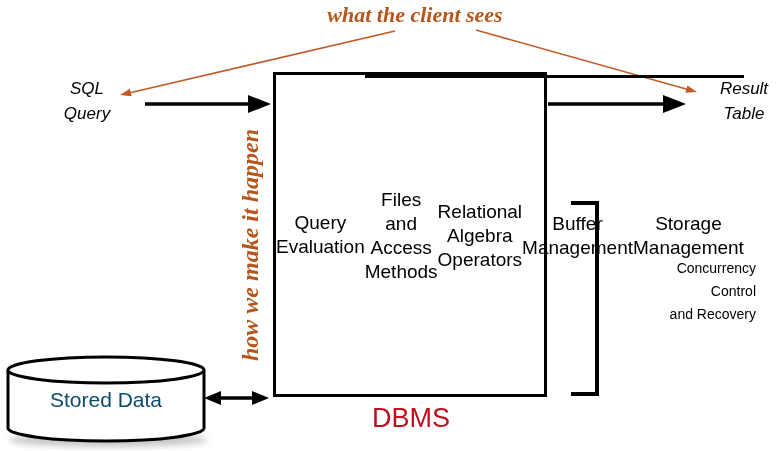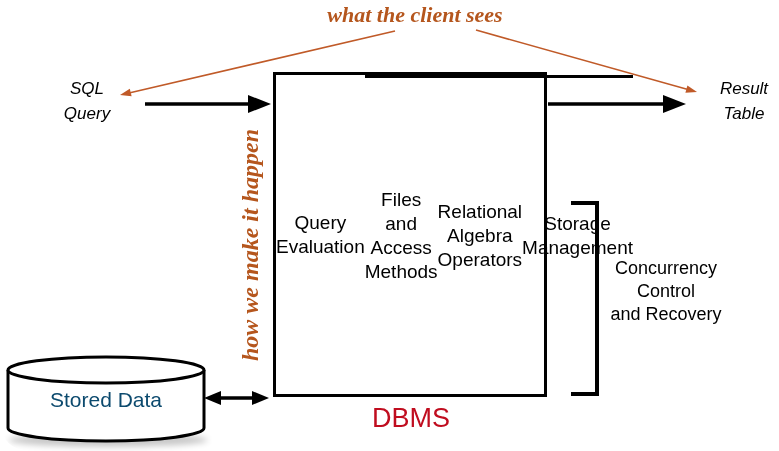--- a/index.html
+++ b/index.html
@@ -57,22 +57,22 @@
   .stack-row + .stack-row{border-top:3px solid #000;}
   .stack-label{
     font-size:19px;line-height:24px;color:#000;
     text-align:center;white-space:pre-line;
   }
 
   
   .bracket-note{
     position:absolute;
     left:576px;top:257px;width:180px;
-    font-size:18px;line-height:23px;color:#000;
-    text-align:center;white-space:pre-line;
+    font-size:14px;line-height:23px;color:#000;
+    text-align:right;white-space:pre-line;
   }
 
   
   .storage-label{
     position:absolute;
     left:26px;top:388px;width:160px;
     font-size:21px;color:#0c4a6e;text-align:center;
   }
 
   
@@ -147,20 +147,23 @@
       <span class="stack-label">Query Evaluation</span>
     </div>
     <div class="stack-row">
       <span class="stack-label">Files and Access Methods</span>
     </div>
     <div class="stack-row">
       <span class="stack-label">Relational Algebra
 Operators</span>
     </div>
     <div class="stack-row">
+      <span class="stack-label">Buffer Management</span>
+    </div>
+    <div class="stack-row">
       <span class="stack-label">Storage Management</span>
     </div>
   </div>
 
   <div class="bracket-note">Concurrency
 Control
 and Recovery</div>
 
   <div class="storage-label">Stored Data</div>
 

